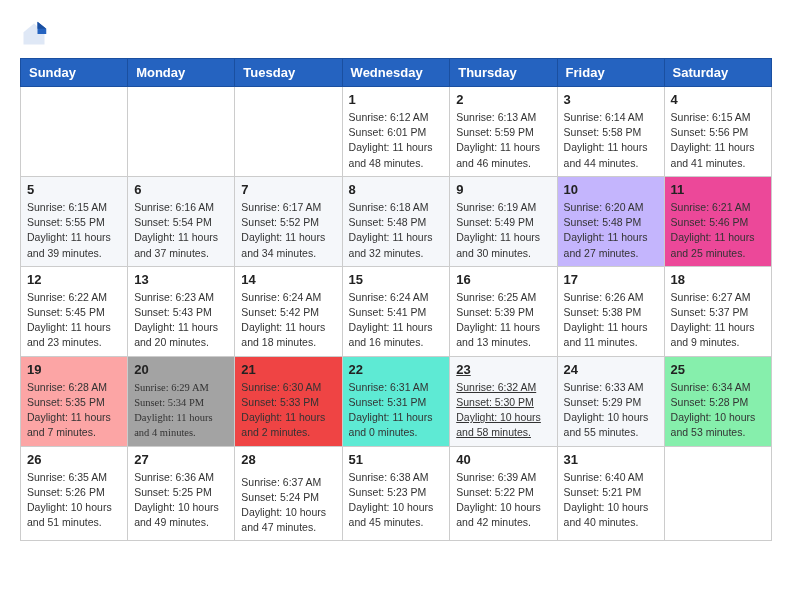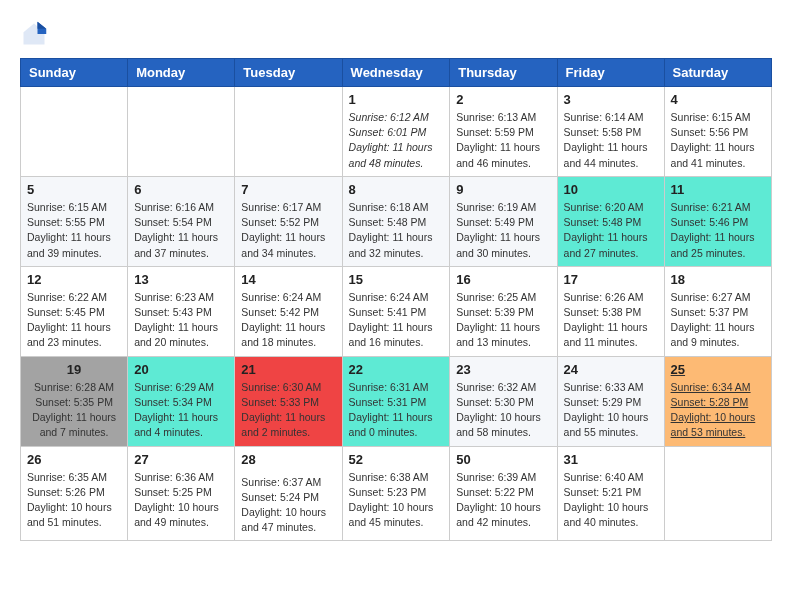--- a/index.html
+++ b/index.html
@@ -117,21 +117,21 @@
         <th>Saturday</th>
       </tr>
   </thead>
   <tbody id="calendar-body">
   <tr>
         <td class="empty-cell"></td>
         <td class="empty-cell"></td>
         <td class="empty-cell"></td>
         <td>
           <div class="day-number">1</div>
-          <div class="day-info" style="white-space: pre-line; font-style: italic;">Sunrise: 6:12 AM
+          <div class="day-info" style="white-space: pre-line;">Sunrise: 6:12 AM
 Sunset: 6:01 PM
 Daylight: 11 hours and 48 minutes.</div>
         </td>
         <td>
           <div class="day-number">2</div>
           <div class="day-info" style="white-space: pre-line;">Sunrise: 6:13 AM
 Sunset: 5:59 PM
 Daylight: 11 hours and 46 minutes.</div>
         </td>
         <td>
@@ -171,27 +171,27 @@
           <div class="day-info" style="white-space: pre-line;">Sunrise: 6:18 AM
 Sunset: 5:48 PM
 Daylight: 11 hours and 32 minutes.</div>
         </td>
         <td style="background: rgb(245, 247, 250);">
           <div class="day-number">9</div>
           <div class="day-info" style="white-space: pre-line;">Sunrise: 6:19 AM
 Sunset: 5:49 PM
 Daylight: 11 hours and 30 minutes.</div>
         </td>
-        <td style="background: #5eead4;">
+        <td style="background: #c4b5fd;">
           <div class="day-number">10</div>
           <div class="day-info" style="white-space: pre-line;">Sunrise: 6:20 AM
 Sunset: 5:48 PM
 Daylight: 11 hours and 27 minutes.</div>
         </td>
-        <td style="background: #5eead4;">
+        <td style="background: #ec4899;">
           <div class="day-number">11</div>
           <div class="day-info" style="white-space: pre-line;">Sunrise: 6:21 AM
 Sunset: 5:46 PM
 Daylight: 11 hours and 25 minutes.</div>
         </td>
       </tr>
       <tr>
         <td>
           <div class="day-number">12</div>
           <div class="day-info" style="white-space: pre-line;">Sunrise: 6:22 AM
@@ -229,57 +229,57 @@
 Daylight: 11 hours and 11 minutes.</div>
         </td>
         <td>
           <div class="day-number">18</div>
           <div class="day-info" style="white-space: pre-line;">Sunrise: 6:27 AM
 Sunset: 5:37 PM
 Daylight: 11 hours and 9 minutes.</div>
         </td>
       </tr>
       <tr>
-        <td style="background: #a3a3a3; text-align: center;">
+        <td style="background: #fca5a5;">
           <div class="day-number">19</div>
           <div class="day-info" style="white-space: pre-line;">Sunrise: 6:28 AM
 Sunset: 5:35 PM
 Daylight: 11 hours and 7 minutes.</div>
         </td>
-        <td style="background: #5eead4;">
+        <td style="background: #a3a3a3;">
           <div class="day-number">20</div>
-          <div class="day-info" style="white-space: pre-line;">Sunrise: 6:29 AM
+          <div class="day-info" style="white-space: pre-line; font-family: Liberation Serif, serif;">Sunrise: 6:29 AM
 Sunset: 5:34 PM
 Daylight: 11 hours and 4 minutes.</div>
         </td>
         <td style="background: #ef4444;">
           <div class="day-number">21</div>
           <div class="day-info" style="white-space: pre-line;">Sunrise: 6:30 AM
 Sunset: 5:33 PM
 Daylight: 11 hours and 2 minutes.</div>
         </td>
         <td style="background: #5eead4;">
           <div class="day-number">22</div>
           <div class="day-info" style="white-space: pre-line;">Sunrise: 6:31 AM
 Sunset: 5:31 PM
 Daylight: 11 hours and 0 minutes.</div>
         </td>
-        <td style="background: rgb(245, 247, 250);">
+        <td style="background: rgb(245, 247, 250); text-decoration: underline;">
           <div class="day-number">23</div>
           <div class="day-info" style="white-space: pre-line;">Sunrise: 6:32 AM
 Sunset: 5:30 PM
 Daylight: 10 hours and 58 minutes.</div>
         </td>
         <td style="background: rgb(245, 247, 250);">
           <div class="day-number">24</div>
           <div class="day-info" style="white-space: pre-line;">Sunrise: 6:33 AM
 Sunset: 5:29 PM
 Daylight: 10 hours and 55 minutes.</div>
         </td>
-        <td style="background: #fdba74; text-decoration: underline;">
+        <td style="background: #86efac;">
           <div class="day-number">25</div>
           <div class="day-info" style="white-space: pre-line;">Sunrise: 6:34 AM
 Sunset: 5:28 PM
 Daylight: 10 hours and 53 minutes.</div>
         </td>
       </tr>
       <tr>
         <td>
           <div class="day-number">26</div>
           <div class="day-info" style="white-space: pre-line;">Sunrise: 6:35 AM
@@ -292,27 +292,27 @@
 Sunset: 5:25 PM
 Daylight: 10 hours and 49 minutes.</div>
         </td>
         <td>
           <div class="day-number">28</div>
           <div class="day-info" style="white-space: pre-line; margin-top: 8px;">Sunrise: 6:37 AM
 Sunset: 5:24 PM
 Daylight: 10 hours and 47 minutes.</div>
         </td>
         <td>
-          <div class="day-number">52</div>
+          <div class="day-number">51</div>
           <div class="day-info" style="white-space: pre-line;">Sunrise: 6:38 AM
 Sunset: 5:23 PM
 Daylight: 10 hours and 45 minutes.</div>
         </td>
         <td>
-          <div class="day-number">50</div>
+          <div class="day-number">40</div>
           <div class="day-info" style="white-space: pre-line;">Sunrise: 6:39 AM
 Sunset: 5:22 PM
 Daylight: 10 hours and 42 minutes.</div>
         </td>
         <td>
           <div class="day-number">31</div>
           <div class="day-info" style="white-space: pre-line;">Sunrise: 6:40 AM
 Sunset: 5:21 PM
 Daylight: 10 hours and 40 minutes.</div>
         </td>

